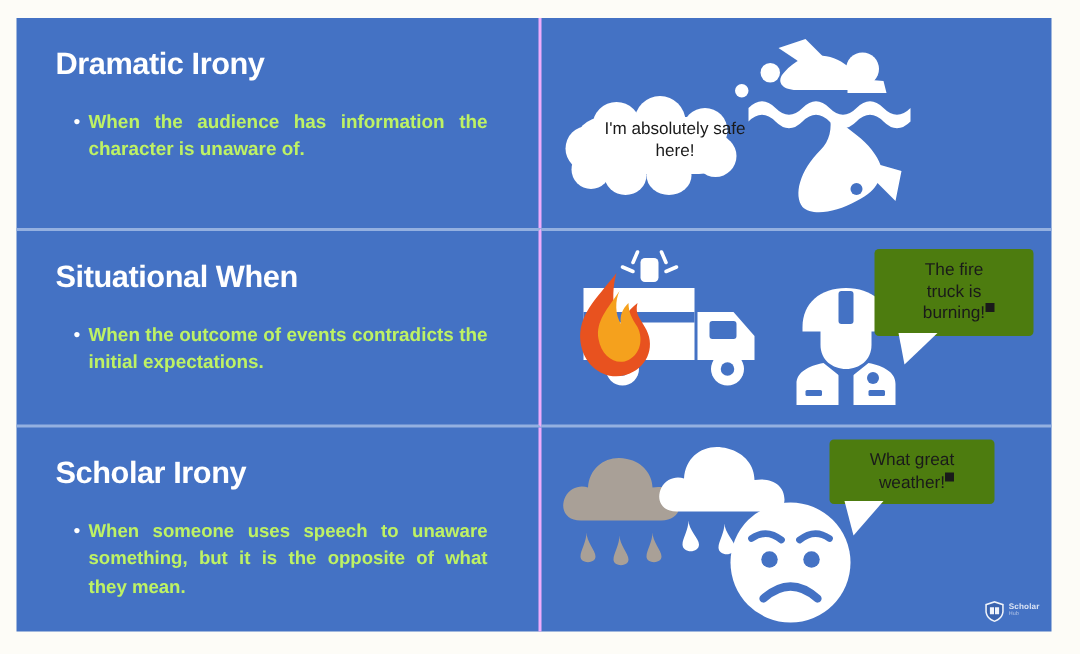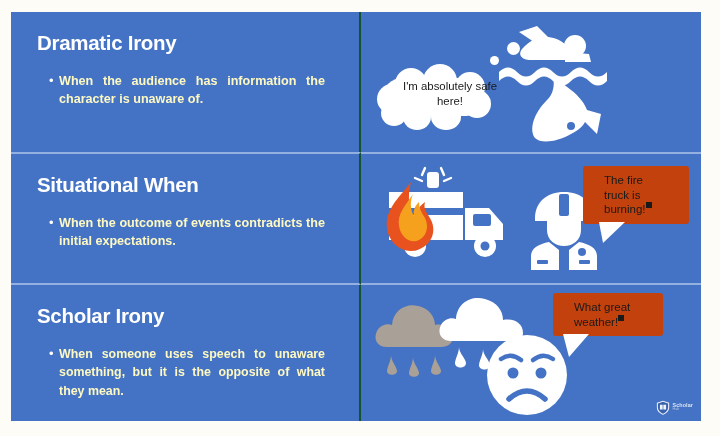--- a/index.html
+++ b/index.html
@@ -32,21 +32,21 @@
     grid-template-rows: 140px 133px 136px;
   }
 
   .cell {
     position: relative;
     overflow: hidden;
     box-sizing: border-box;
   }
 
   
-  .cell.col-l { border-right: 2px solid #14532d; }
+  .cell.col-l { border-right: 2px solid #f0abfc; }
   .cell.row-mid { border-top: 2px solid #94b0e0; border-bottom: 2px solid #94b0e0; }
 
   .text-cell { padding: 12px 18px 10px 26px; }
 
   .heading {
     color: #ffffff;
     font-size: 20.5px;
     font-weight: bold;
     letter-spacing: -0.3px;
     margin: 8px 0 0 0;
@@ -62,38 +62,39 @@
     color: #ffffff;
     font-size: 13px;
     line-height: 1.45;
     width: 22px;
     flex: 0 0 22px;
     text-align: left;
     padding-left: 12px;
     box-sizing: border-box;
   }
   .bullet-text {
-    color: #fef9c3;
+    color: #bef264;
     font-size: 12.6px;
     font-weight: bold;
     line-height: 1.5;
     text-align: justify;
     flex: 1;
   }
   .bullet-text.three-line { font-size: 12.4px; }
 
   
   .art { position: relative; width: 100%; height: 100%; }
 
   .bubble {
     position: absolute;
-    background: #c2410c;
+    background: #4d7c0f;
     color: #1a1a1a;
     font-size: 11.5px;
     line-height: 1.28;
+    text-align: center;
     padding: 7px 21px;
     box-sizing: border-box;
   }
   .bubble.rect { border-radius: 3px; }
   .bubble.rect::after {
     content: "";
     position: absolute;
     width: 0; height: 0;
     border-style: solid;
   }

